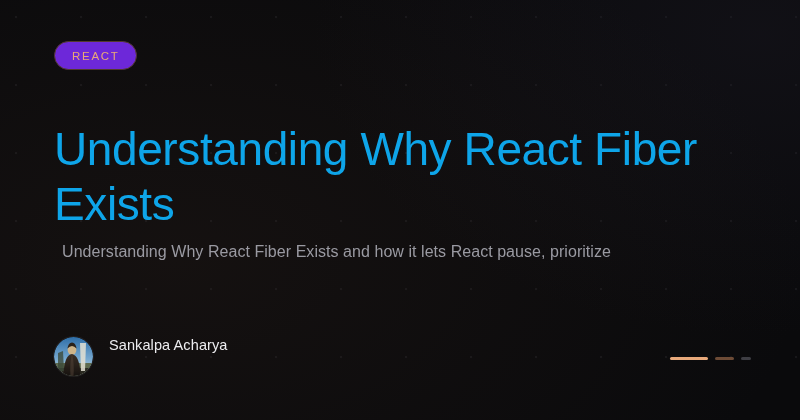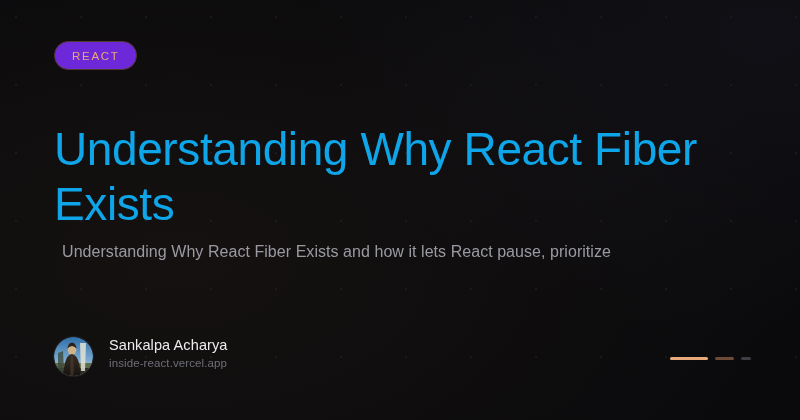--- a/index.html
+++ b/index.html
@@ -168,21 +168,20 @@
             <path d="M4 16 L9 14 L10 34 L4 34 Z" fill="#3c4a3a" opacity="0.8"></path>
             <ellipse cx="18" cy="13" rx="4.4" ry="4.8" fill="#cdb48a"></ellipse>
             <path d="M13.4 11.5 q4.6 -5 9.2 0 q-1 -6 -4.6 -6 q-3.6 0 -4.6 6 Z" fill="#2a211a"></path>
             <path d="M18 17 q8 1.5 8.5 22 L9.5 39 Q10 18 18 17 Z" fill="url(#robe)"></path>
             <path d="M18 17 q-2.5 9 -1.5 22 l3 0 q1 -13 -1.5 -22 Z" fill="#55453a" opacity="0.5"></path>
           </g>
         </svg>
       </div>
       <div class="author-text">
         <span class="author-name">Sankalpa Acharya</span>
-        <span class="author-site">inside-react.vercel.app</span>
       </div>
     </div>
 
     <div class="progress">
       <span class="dash active"></span>
       <span class="dash dim"></span>
       <span class="dash inactive"></span>
     </div>
 
   </div>

